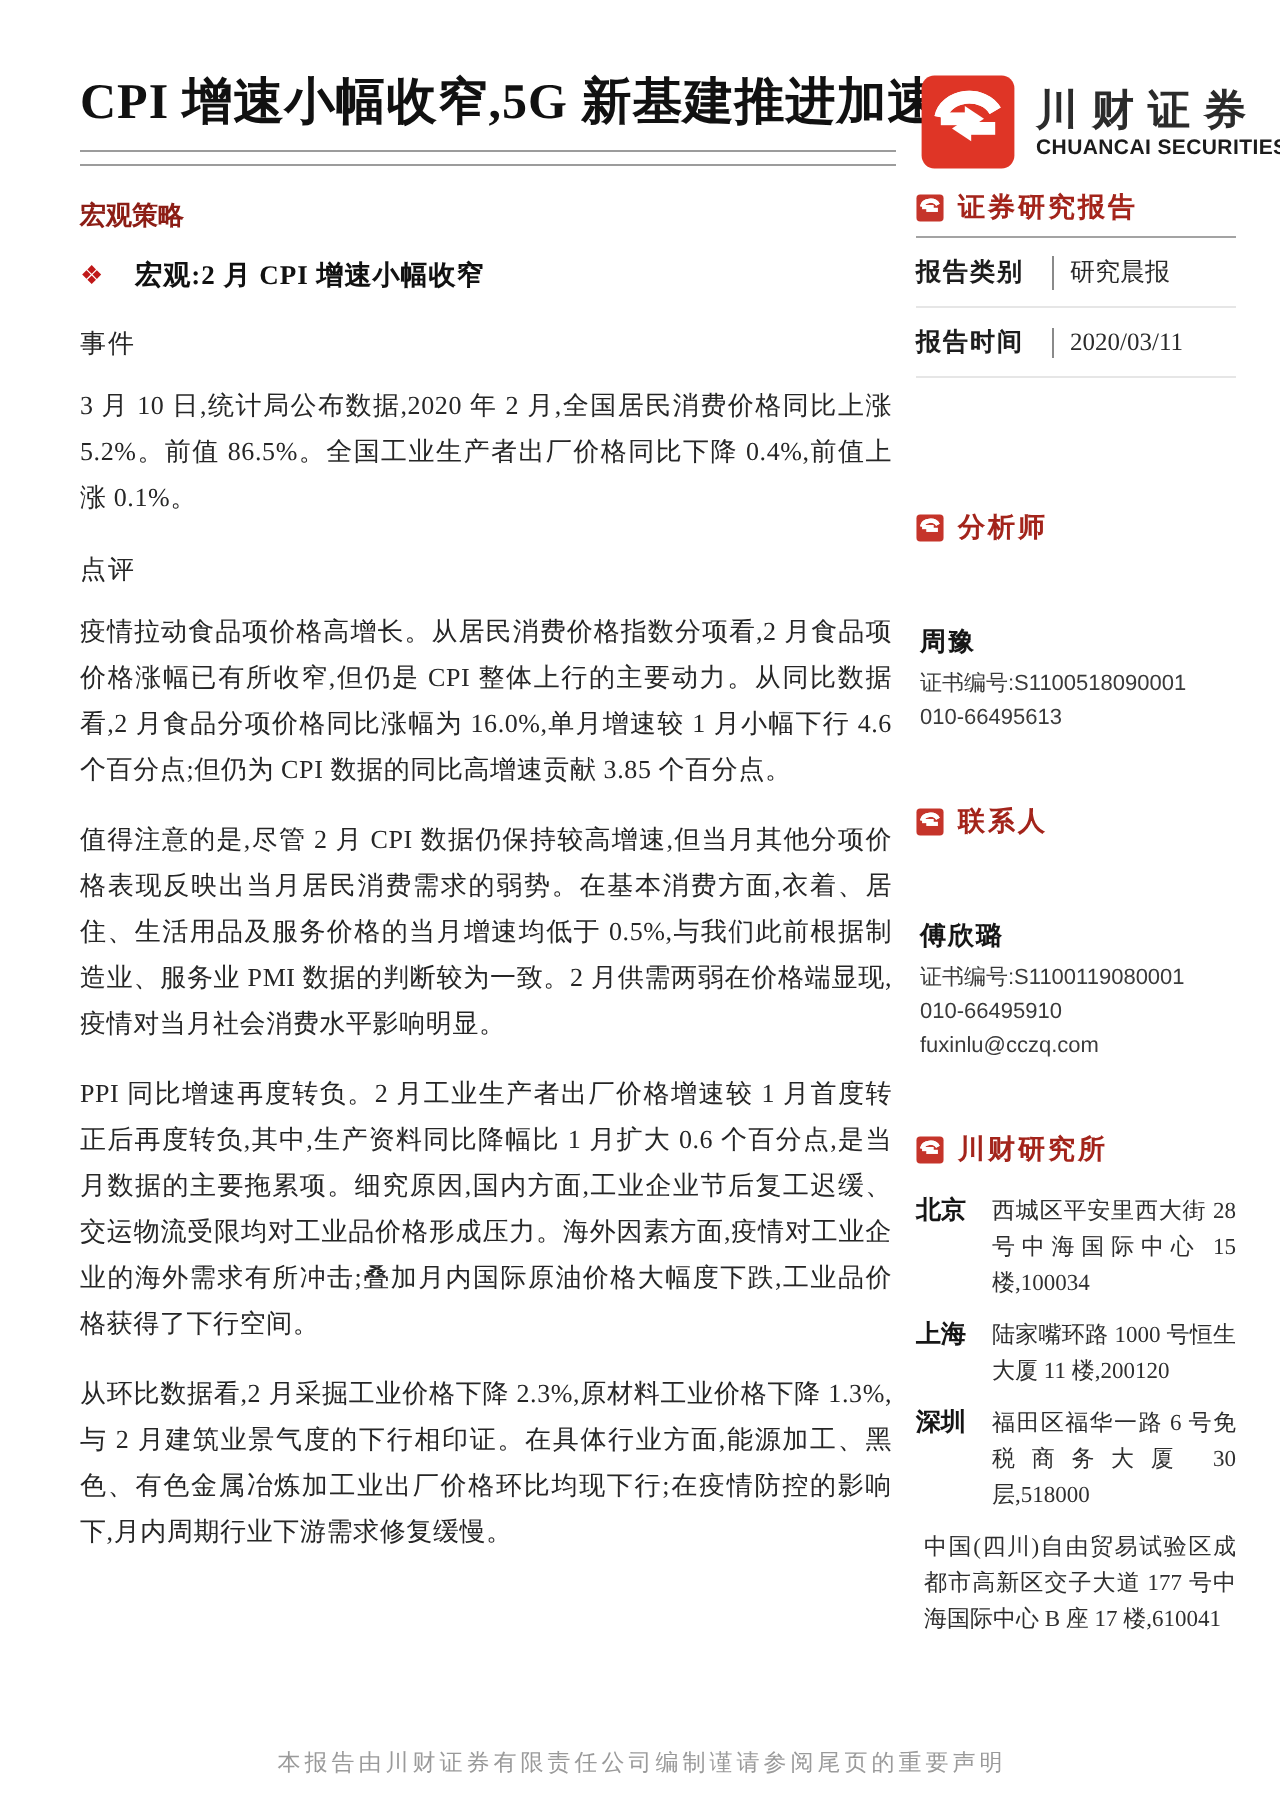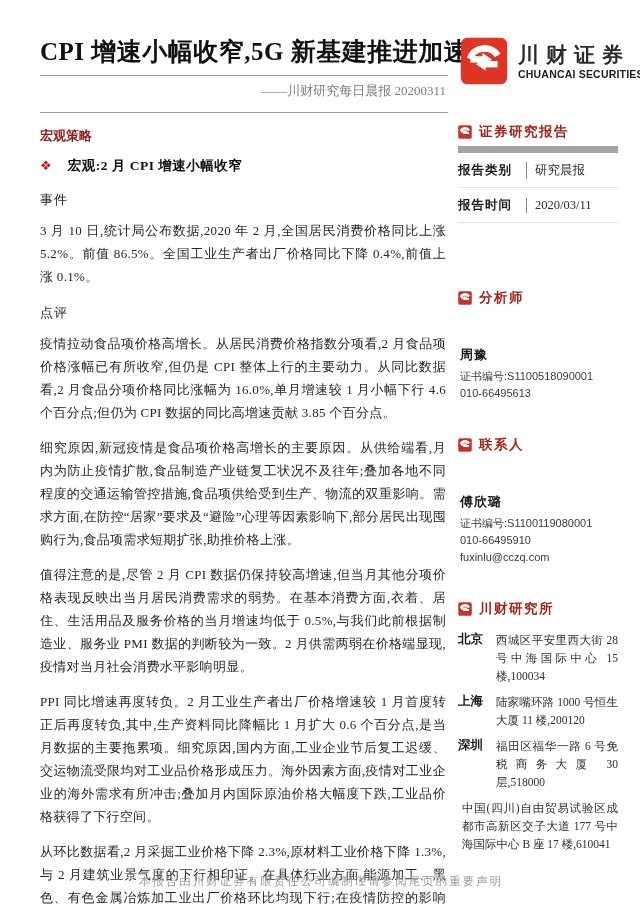--- a/index.html
+++ b/index.html
@@ -110,21 +110,21 @@
   }
   
   .side-header {
     display: flex;
     align-items: center;
     font-size: 13.5px;
     font-weight: bold;
     color: #a3241b;
     letter-spacing: 1.5px;
     padding-bottom: 5px;
-    border-bottom: 7px solid #a3a3a3;
+    border-bottom: 1px solid #a3a3a3;
   }
   .mini-logo { width: 14px; height: 14px; margin-right: 7px; flex: 0 0 auto; }
   .side-field {
     display: flex;
     align-items: baseline;
     padding: 9px 0 8px 0;
     border-bottom: 1px solid #e6e6e6;
   }
   .side-field .f-label {
     font-size: 12.5px;
@@ -194,21 +194,20 @@
 </style>
 </head>
 <body>
 
 <div class="page">
 
   <div class="header">
     <div class="header-left">
       <div class="doc-title">CPI 增速小幅收窄,5G 新基建推进加速</div>
       <hr class="rule">
-      <div class="subtitle">——川财研究每日晨报 20200311</div>
       <hr class="rule">
     </div>
     <div class="logo-block">
       <svg class="logo-square" viewBox="0 0 60 60">
         <rect x="1" y="1" width="58" height="58" rx="8" fill="#df3526"></rect>
         <path d="M47 23 A18 15 0 0 0 13 27" stroke="#ffffff" stroke-width="8" fill="none"></path>
         <path d="M13 28 L30 28" stroke="#ffffff" stroke-width="8"></path>
         <polygon points="28,20 40,28 28,36" fill="#ffffff"></polygon>
         <path d="M13 39 A18 15 0 0 0 47 35" stroke="#ffffff" stroke-width="8" fill="none" transform="rotate(180 30 31)"></path>
         <path d="M30 34 L47 34" stroke="#ffffff" stroke-width="8"></path>
@@ -229,21 +228,20 @@
       <div class="bullet-line">
         <span class="bullet-glyph">❖</span>
         <span class="bullet-text">宏观:2 月 CPI 增速小幅收窄</span>
       </div>
 
       <div class="sub-label">事件</div>
       <p class="para">3 月 10 日,统计局公布数据,2020 年 2 月,全国居民消费价格同比上涨 5.2%。前值 86.5%。全国工业生产者出厂价格同比下降 0.4%,前值上涨 0.1%。</p>
 
       <div class="sub-label">点评</div>
       <p class="para">疫情拉动食品项价格高增长。从居民消费价格指数分项看,2 月食品项价格涨幅已有所收窄,但仍是 CPI 整体上行的主要动力。从同比数据看,2 月食品分项价格同比涨幅为 16.0%,单月增速较 1 月小幅下行 4.6 个百分点;但仍为 CPI 数据的同比高增速贡献 3.85 个百分点。</p>
-      <p class="para">细究原因,新冠疫情是食品项价格高增长的主要原因。从供给端看,月内为防止疫情扩散,食品制造产业链复工状况不及往年;叠加各地不同程度的交通运输管控措施,食品项供给受到生产、物流的双重影响。需求方面,在防控“居家”要求及“避险”心理等因素影响下,部分居民出现囤购行为,食品项需求短期扩张,助推价格上涨。</p>
       <p class="para">值得注意的是,尽管 2 月 CPI 数据仍保持较高增速,但当月其他分项价格表现反映出当月居民消费需求的弱势。在基本消费方面,衣着、居住、生活用品及服务价格的当月增速均低于 0.5%,与我们此前根据制造业、服务业 PMI 数据的判断较为一致。2 月供需两弱在价格端显现,疫情对当月社会消费水平影响明显。</p>
       <p class="para">PPI 同比增速再度转负。2 月工业生产者出厂价格增速较 1 月首度转正后再度转负,其中,生产资料同比降幅比 1 月扩大 0.6 个百分点,是当月数据的主要拖累项。细究原因,国内方面,工业企业节后复工迟缓、交运物流受限均对工业品价格形成压力。海外因素方面,疫情对工业企业的海外需求有所冲击;叠加月内国际原油价格大幅度下跌,工业品价格获得了下行空间。</p>
       <p class="para">从环比数据看,2 月采掘工业价格下降 2.3%,原材料工业价格下降 1.3%,与 2 月建筑业景气度的下行相印证。在具体行业方面,能源加工、黑色、有色金属冶炼加工业出厂价格环比均现下行;在疫情防控的影响下,月内周期行业下游需求修复缓慢。</p>
 
     </div>
 
     <div class="sidebar">
 
       <div class="side-header">
         <svg class="mini-logo" viewBox="0 0 60 60">

